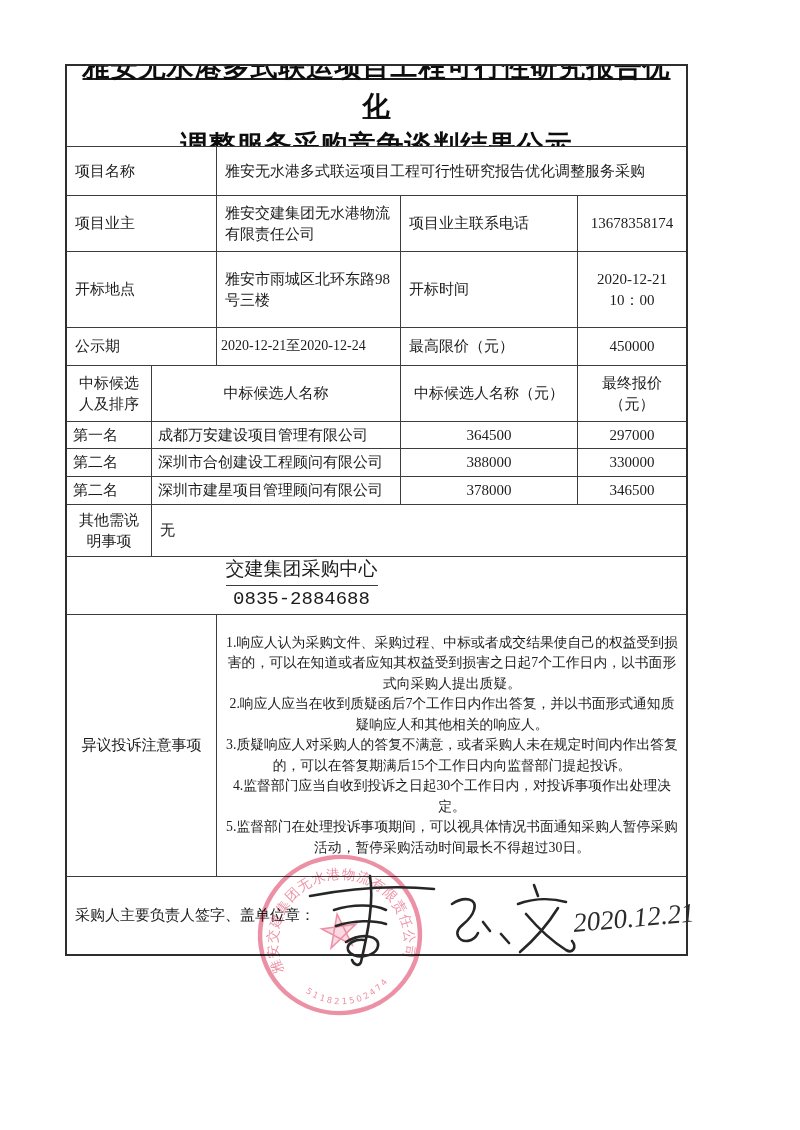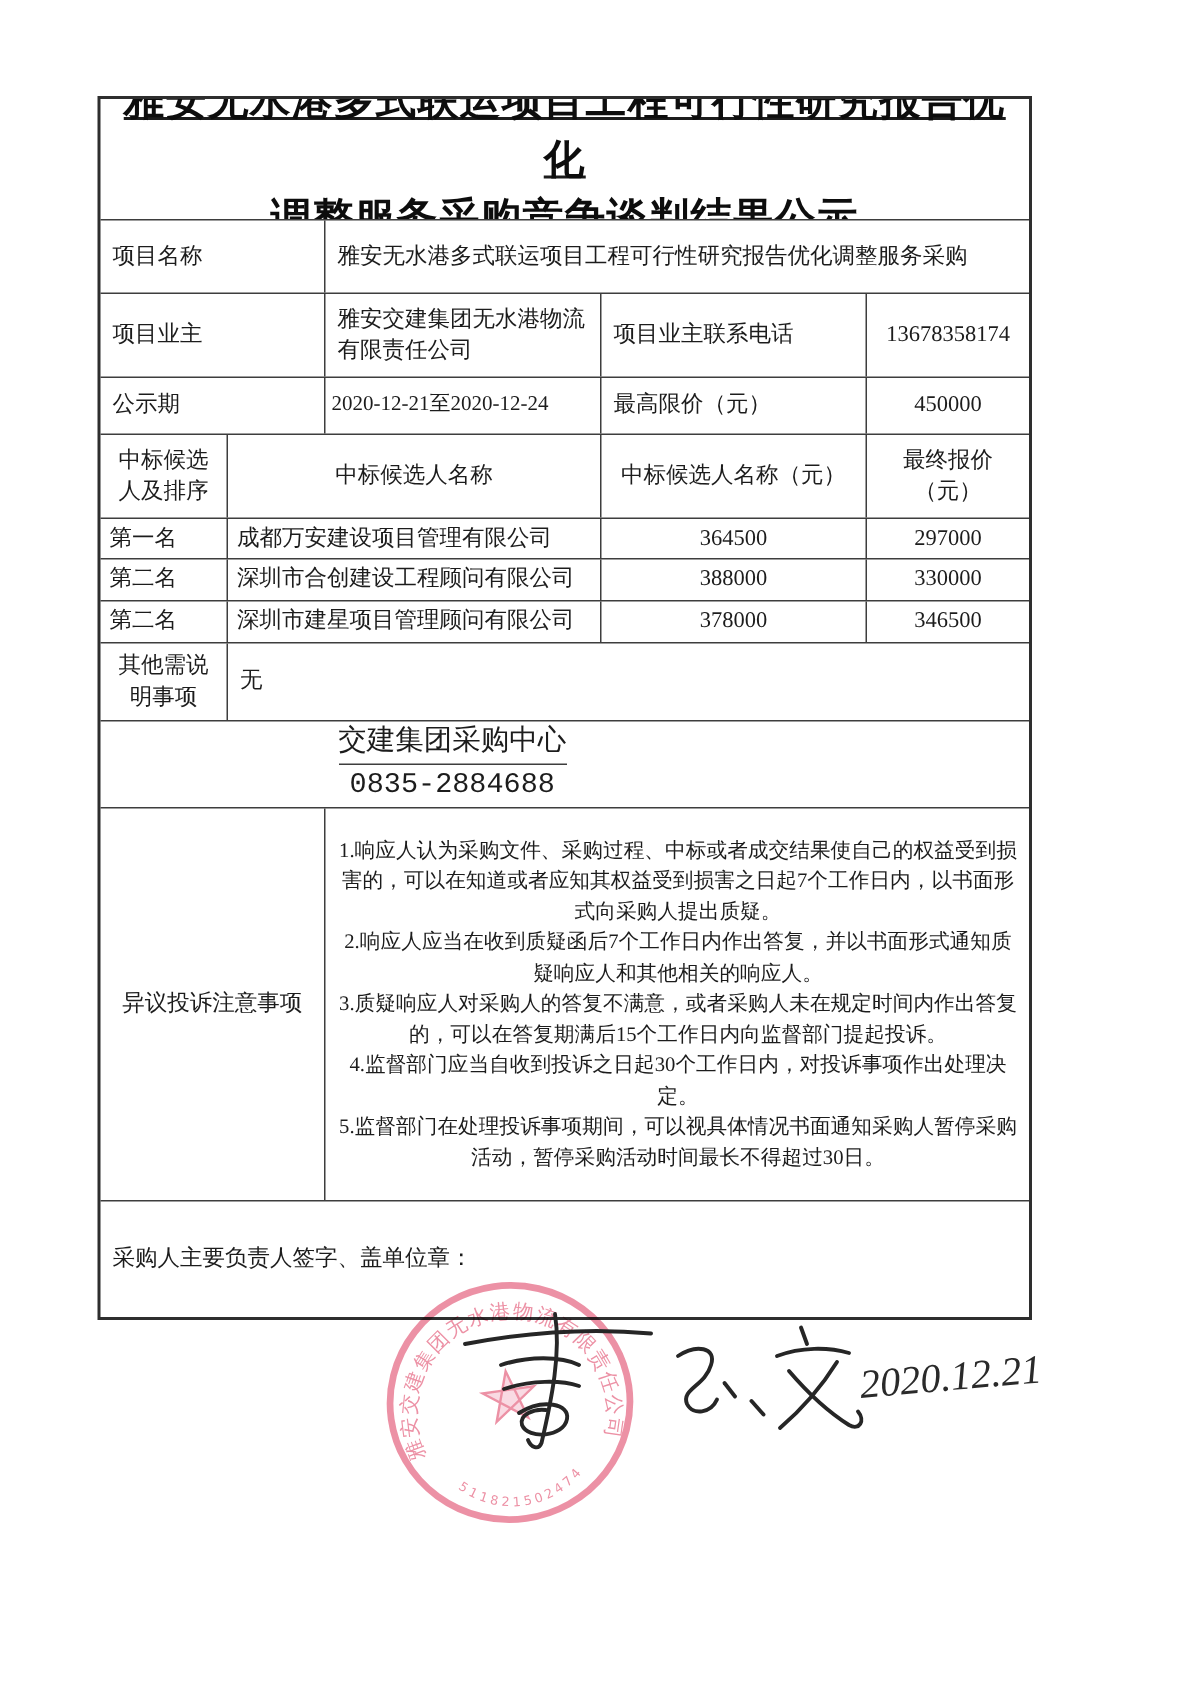--- a/index.html
+++ b/index.html
@@ -57,20 +57,27 @@
       <div class="c" style="width:469px">雅安无水港多式联运项目工程可行性研究报告优化调整服务采购</div>
     </div>
 
     <div class="r h56">
       <div class="c wA">项目业主</div>
       <div class="c wB">雅安交建集团无水港物流有限责任公司</div>
       <div class="c wC">项目业主联系电话</div>
       <div class="c wD center">13678358174</div>
     </div>
 
+    <div class="r h76">
+      <div class="c wA">开标地点</div>
+      <div class="c wB">雅安市雨城区北环东路98号三楼</div>
+      <div class="c wC">开标时间</div>
+      <div class="c wD center preline">2020-12-21
+10：00</div>
+    </div>
 
     <div class="r h38">
       <div class="c wA">公示期</div>
       <div class="c wB nowrap" style="font-size:14px;padding:2px 4px">2020-12-21至2020-12-24</div>
       <div class="c wC">最高限价（元）</div>
       <div class="c wD center">450000</div>
     </div>
 
     <div class="r h56">
       <div class="c wA2 center preline" style="padding:2px 2px">中标候选

